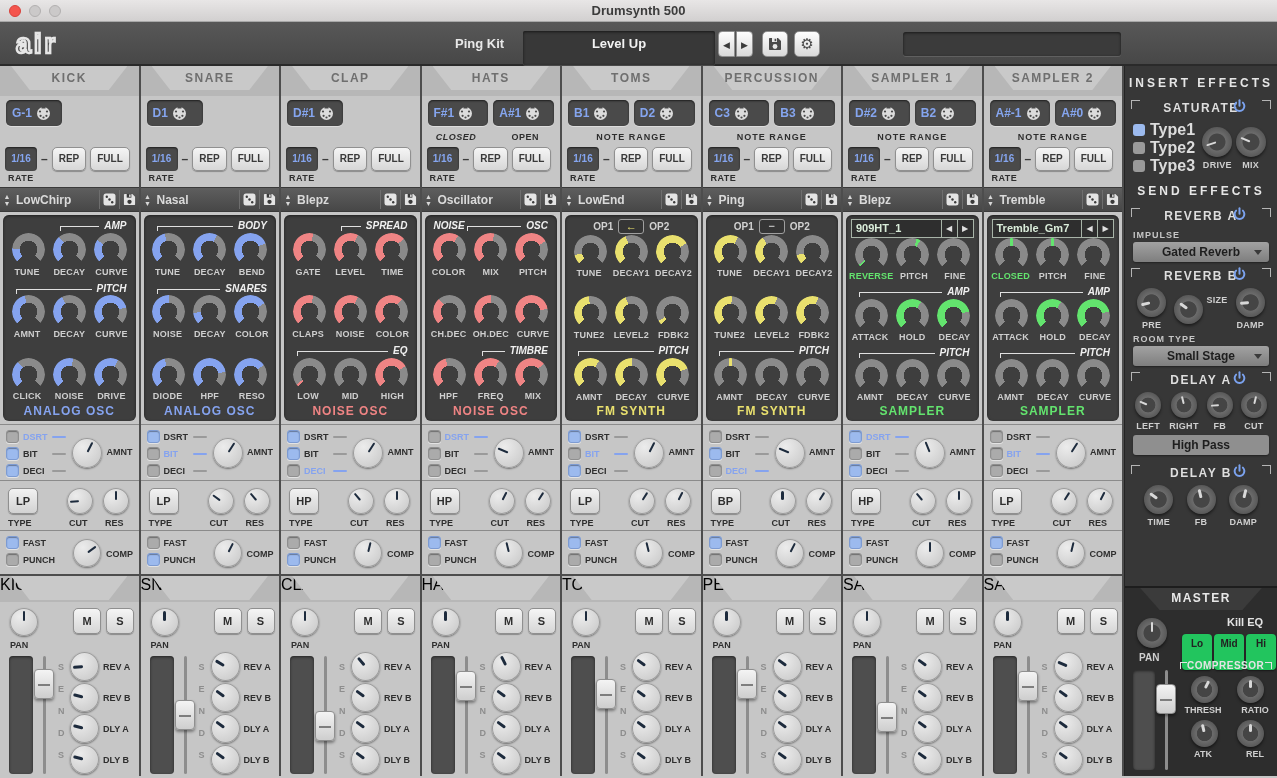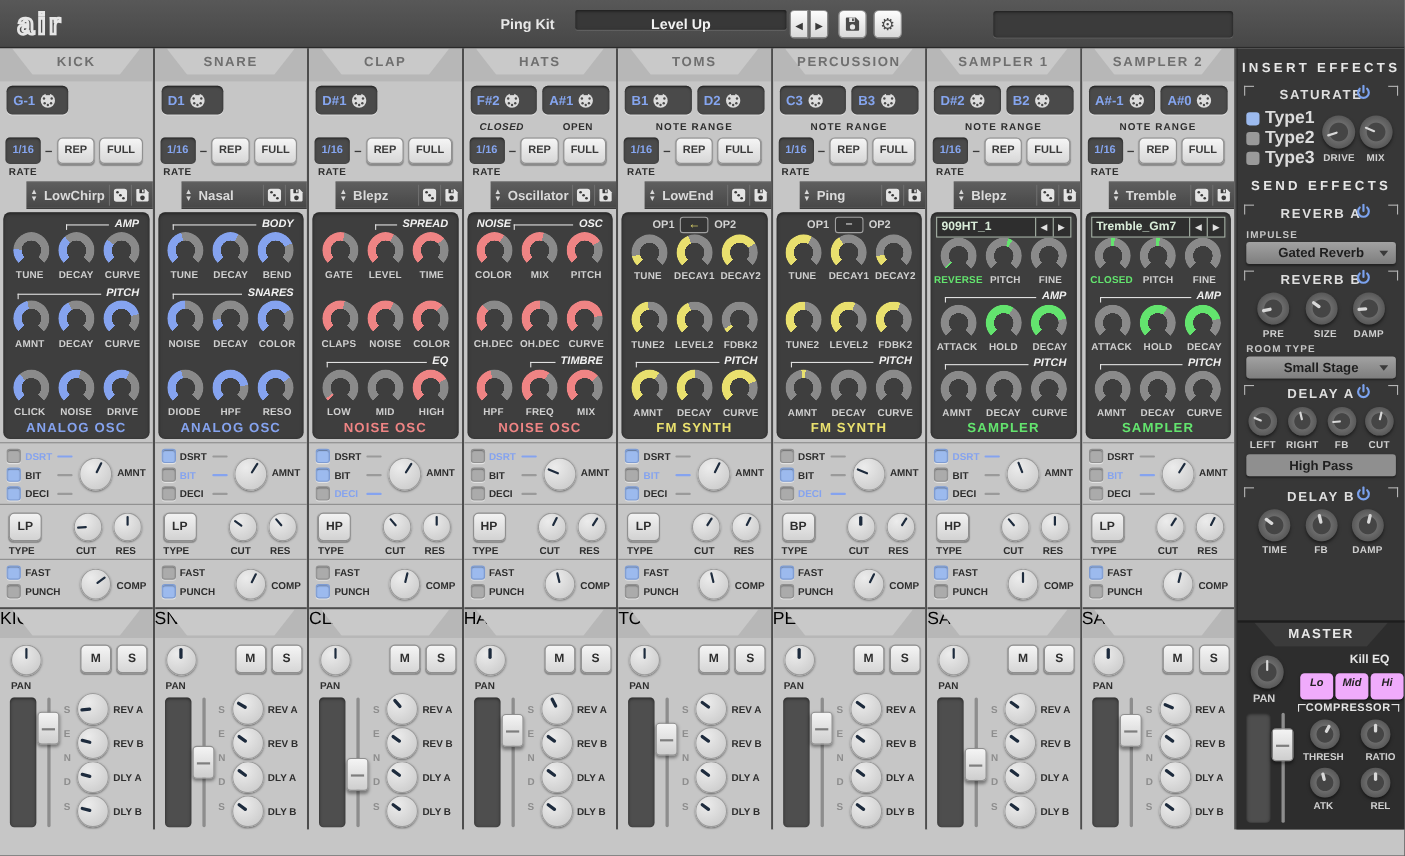--- a/index.html
+++ b/index.html
@@ -11,21 +11,21 @@
   .light{width:12px;height:12px;border-radius:50%;}
   .light.red{background:#f4554d;border:1px solid #d8423c;}
   .light.gray{background:#cbc9c9;border:1px solid #b2b0b0;}
   .wintitle{position:absolute;left:0;right:0;text-align:center;font-size:13px;color:#3c3c3c;font-weight:bold;}
   
   .header{height:44px;background:linear-gradient(#585858,#474747);position:relative;border-bottom:2px solid #2a2a2a;}
   .airlogo{position:absolute;left:16px;top:7px;font-size:27px;font-weight:bold;letter-spacing:3px;color:transparent;-webkit-text-stroke:2.5px #e6e6e6;}
   .brand{position:absolute;left:100px;top:9px;font-size:25px;font-weight:bold;letter-spacing:.5px;}
   .brand .b1{color:#f2f2f2;} .brand .b2{color:#9f9f9f;} .brand .b3{color:#7aa7ec;}
   .dk-label{position:absolute;left:455px;top:14px;color:#e8e8e8;font-weight:bold;font-size:13px;}
-  .dk-select{position:absolute;left:523px;top:9px;width:192px;height:18px;background:#383838;border-radius:2px;box-shadow:inset 0 1px 3px rgba(0,0,0,.6),0 1px 0 rgba(255,255,255,.15);color:#f2f2f2;font-weight:bold;font-size:13px;text-align:center;line-height:26px;}
+  .dk-select{position:absolute;left:523px;top:9px;width:192px;height:34px;background:#383838;border-radius:2px;box-shadow:inset 0 1px 3px rgba(0,0,0,.6),0 1px 0 rgba(255,255,255,.15);color:#f2f2f2;font-weight:bold;font-size:13px;text-align:center;line-height:26px;}
   .dk-arrow{position:absolute;top:9px;width:17px;height:26px;background:linear-gradient(#fdfdfd,#d9d9d9);border:1px solid #8f8f8f;color:#3a3a3a;font-size:9px;text-align:center;line-height:26px;}
   .dk-prev{left:718px;border-radius:4px 0 0 4px;}
   .dk-next{left:736px;border-radius:0 4px 4px 0;}
   .hbtn{position:absolute;top:9px;width:26px;height:26px;background:linear-gradient(#fdfdfd,#d9d9d9);border:1px solid #8f8f8f;border-radius:5px;display:flex;align-items:center;justify-content:center;color:#4a4a4a;font-size:15px;}
   .info-field{position:absolute;left:903px;top:10px;width:218px;height:24px;background:#3b3b3b;border-radius:3px;box-shadow:inset 0 1px 3px rgba(0,0,0,.6),0 1px 0 rgba(255,255,255,.12);}
   
   .main{display:flex;height:710px;}
   .cols{display:flex;width:1124px;}
   .col{flex:1;display:flex;flex-direction:column;background:#c6c6c6;border-right:2px solid #4d4d4d;overflow:hidden;}
   
@@ -38,21 +38,21 @@
   .notebtn .ntext{color:#85a5ef;font-weight:bold;font-size:12px;}
   .c-caps{height:13px;display:flex;}
   .cap{font-size:9px;font-weight:bold;color:#2e2e2e;letter-spacing:.5px;}
   
   .c-rate{height:28px;display:flex;align-items:center;gap:4px;padding:0 5px;}
   .ratebox{width:32px;height:24px;background:#4a4a4a;border-radius:4px;box-shadow:inset 0 1px 2px rgba(0,0,0,.6);color:#85a5ef;font-weight:bold;font-size:10px;text-align:center;line-height:24px;}
   .ratedash{color:#3a3a3a;font-weight:bold;font-size:12px;}
   .smallbtn{height:24px;background:linear-gradient(#f5f5f5,#d7d7d7);border:1px solid #909090;border-radius:5px;font-size:10px;font-weight:bold;color:#3a3a3a;text-align:center;line-height:22px;padding:0 6px;box-shadow:0 1px 1px rgba(0,0,0,.3);}
   .c-ratelab{height:14px;font-size:9px;font-weight:bold;color:#2e2e2e;padding-left:8px;letter-spacing:.5px;}
   
-  .c-preset{height:25px;background:linear-gradient(#5e5e5e,#474747);display:flex;align-items:center;border-top:1px solid #3a3a3a;border-bottom:1px solid #3a3a3a;margin-left:24px;}
+  .c-preset{height:25px;background:linear-gradient(#5e5e5e,#474747);display:flex;align-items:center;border-top:1px solid #3a3a3a;border-bottom:1px solid #3a3a3a;}
   .spinner{width:14px;display:flex;flex-direction:column;align-items:center;color:#d8d8d8;font-size:7px;line-height:7px;}
   .pname{flex:1;color:#dadada;font-weight:bold;font-size:12px;padding-left:2px;}
   .picon{width:20px;height:19px;border-left:1px solid #6e6e6e;display:flex;align-items:center;justify-content:center;}
   
   .c-engine{height:212px;padding:3px;}
   .epanel{background:#3e3e3e;border-radius:6px;height:100%;box-shadow:inset 0 1px 3px rgba(0,0,0,.5);padding:2px 3px;display:flex;flex-direction:column;}
   .egroup{height:16px;display:flex;align-items:flex-end;padding:0 6px 1px 6px;}
   .egroup .gline{flex:1;height:5px;border-top:1.5px solid #e0e0e0;border-left:1.5px solid #e0e0e0;margin:0 5px 0 2px;}
   .egroup .glab{font-size:10px;font-weight:bold;font-style:italic;color:#f0f0f0;}
   .egroup .glab-l{font-size:10px;font-weight:bold;font-style:italic;color:#f0f0f0;}
@@ -113,31 +113,39 @@
   .modebar{height:20px;margin:4px 8px;background:#8f8f8f;border-radius:3px;color:#1e1e1e;font-weight:bold;font-size:12px;text-align:center;line-height:20px;box-shadow:0 1px 2px rgba(0,0,0,.4);}
   .sbx{width:12px;height:12px;border-radius:3px;}
   .sbx.on{background:#9cbaee;}
   .sbx.off{background:#9a9a9a;}
   .typrow{display:flex;align-items:center;gap:5px;height:16px;}
   .typrow span{color:#dcdcdc;font-size:16px;font-weight:bold;}
   
   .sb-master{margin-top:auto;background:#2d2d2d;border-top:2px solid #1d1d1d;position:relative;height:190px;}
   .mtr-tab{position:absolute;left:10%;right:10%;top:0;height:22px;background:#3b3b3b;clip-path:polygon(0 0,100% 0,84% 100%,16% 100%);}
   .mtr-title{position:absolute;left:0;right:0;top:3px;text-align:center;color:#e8e8e8;font-weight:bold;font-size:12px;letter-spacing:1.5px;}
-  .killbtn{position:absolute;width:30px;height:24px;background:#f0abfc;border-radius:4px;font-size:10px;font-weight:bold;color:#222;text-align:center;line-height:20px;box-shadow:0 1px 2px rgba(0,0,0,.5);font-style:italic;}
+  .killbtn{position:absolute;width:30px;height:36px;background:#22c55e;border-radius:4px;font-size:10px;font-weight:bold;color:#222;text-align:center;line-height:20px;box-shadow:0 1px 2px rgba(0,0,0,.5);}
   .complab{position:absolute;font-size:10px;font-weight:bold;color:#e4e4e4;letter-spacing:.5px;}
   .cbrk{position:absolute;width:7px;height:7px;}
   .cbrk.l{border-top:1.5px solid #e4e4e4;border-left:1.5px solid #e4e4e4;}
   .cbrk.r{border-top:1.5px solid #e4e4e4;border-right:1.5px solid #e4e4e4;}
   .mlab{position:absolute;font-size:9px;font-weight:bold;color:#cfcfcf;}
 </style>
 </head>
 <body>
 
 <div class="window">
+  <div class="titlebar">
+    <div class="lights">
+      <div class="light red"></div>
+      <div class="light gray"></div>
+      <div class="light gray"></div>
+    </div>
+    <div class="wintitle">Drumsynth 500</div>
+  </div>
   <div class="header">
     <div class="airlogo">air</div>
     <div class="dk-label">Ping Kit</div>
     <div class="dk-select">Level Up</div>
     <div class="dk-arrow dk-prev">◀</div>
     <div class="dk-arrow dk-next">▶</div>
     <div class="hbtn" style="left:762px;">
       <svg width="14" height="14" viewBox="0 0 14 14">
           <path d="M1 2c0-.6.4-1 1-1h8l3 3v8c0 .6-.4 1-1 1H2c-.6 0-1-.4-1-1V2z" fill="#4a4a4a"></path>
           <rect x="4" y="1" width="5" height="4" fill="#e8e8e8"></rect>
@@ -737,21 +745,21 @@
             </div>
           </div>
         </div>
         <div class="col">
           <div class="c-head">
             <div class="tabshape"></div>
             <span class="tlabel">HATS</span>
           </div>
           <div class="c-notes">
             <div class="notebtn" style="flex: 1 1 0%;">
-              <span class="ntext">F#2</span>
+              <span class="ntext">F#1</span>
               <svg width="15" height="15" viewBox="0 0 15 15">
                 <circle cx="7.5" cy="7.5" r="6.5" fill="#dcdcdc"></circle>
                 <rect x="5.5" y="0.5" width="4" height="2" fill="#4a4a4a"></rect>
                 <circle cx="4" cy="5.5" r="1.1" fill="#4a4a4a"></circle>
                 <circle cx="11" cy="5.5" r="1.1" fill="#4a4a4a"></circle>
                 <circle cx="4.6" cy="9.8" r="1.1" fill="#4a4a4a"></circle>
                 <circle cx="10.4" cy="9.8" r="1.1" fill="#4a4a4a"></circle>
                 <circle cx="7.5" cy="11.5" r="1.1" fill="#4a4a4a"></circle>
               </svg>
             </div>
@@ -1857,21 +1865,21 @@
               <path d="M4.4 3.9a5.2 5.2 0 1 0 7.2 0" fill="none" stroke="#7ba2ee" stroke-width="2.1" stroke-linecap="round"></path>
             </svg></span>
         </div>
         <div class="sb-row" style="margin: 2px 4px 0px;">
           <div style="display: flex; flex-direction: column; align-items: center; gap: 3px;">
             <div class="dknob" style="height: 29px; width: 29px;">
               <div class="lptr dptr" style="transform: rotate(-102.6deg);"></div>
             </div>
             <span class="sb-klabel">PRE</span>
           </div>
-          <div style="display: flex; flex-direction: column; align-items: flex-end; gap: 3px;">
+          <div style="display: flex; flex-direction: row; align-items: flex-start; gap: 3px;">
             <div class="dknob" style="height: 29px; width: 29px;">
               <div class="lptr dptr" style="transform: rotate(-54deg);"></div>
             </div>
             <span class="sb-klabel">SIZE</span>
           </div>
           <div style="display: flex; flex-direction: column; align-items: center; gap: 3px;">
             <div class="dknob" style="height: 29px; width: 29px;">
               <div class="lptr dptr" style="transform: rotate(-94.5deg);"></div>
             </div>
             <span class="sb-klabel">DAMP</span>

